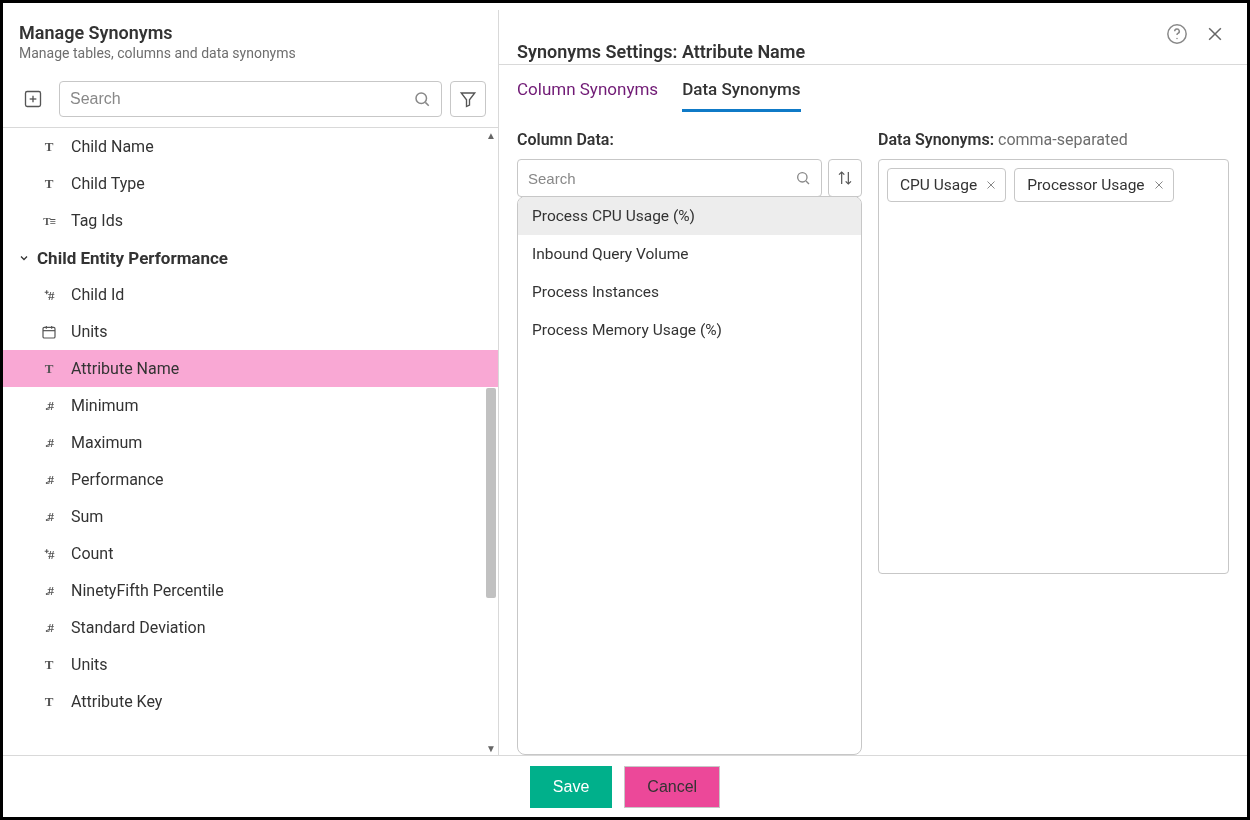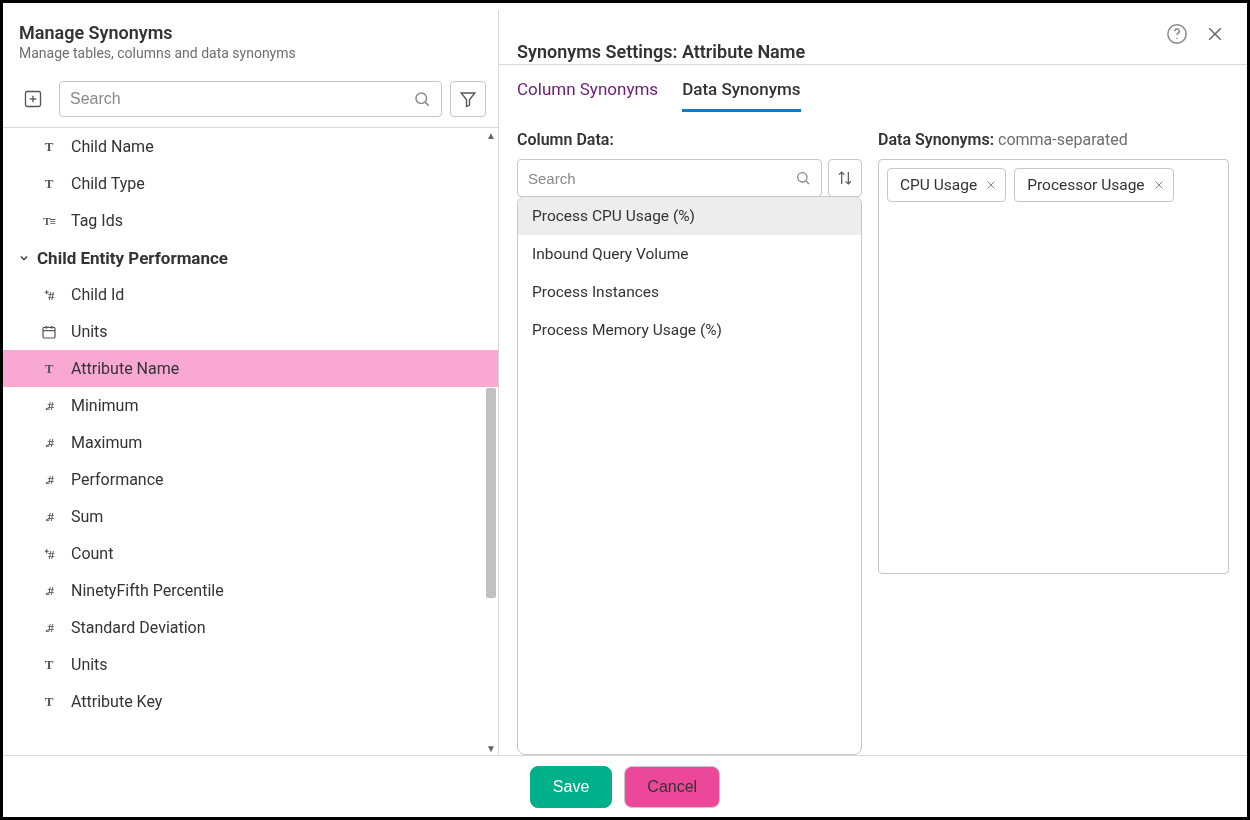--- a/index.html
+++ b/index.html
@@ -286,21 +286,21 @@
   .chip .x {
     color:#888;cursor:pointer;display:inline-flex;
   }
   
   .footer {
     height: 62px;
     border-top: 1px solid #d9d9d9;
     display:flex;align-items:center;justify-content:center;gap:12px;
   }
   .btn {
-    height:42px;padding:16px 22px;border-radius:8px;font-size:16px;cursor:pointer;
+    height:42px;padding:16px 22px;border-radius:0;font-size:16px;cursor:pointer;
     display:inline-flex;align-items:center;justify-content:center;
   }
   .btn-primary { background:#00b08b;color:#fff;border:1px solid #00b08b;font-weight:500;}
   .btn-secondary { background:#ec4899;color:#333;border:1px solid #c7c7c7;}
   svg { display:block; }
 </style>
 </head>
 <body>
 
 <div class="frame">

